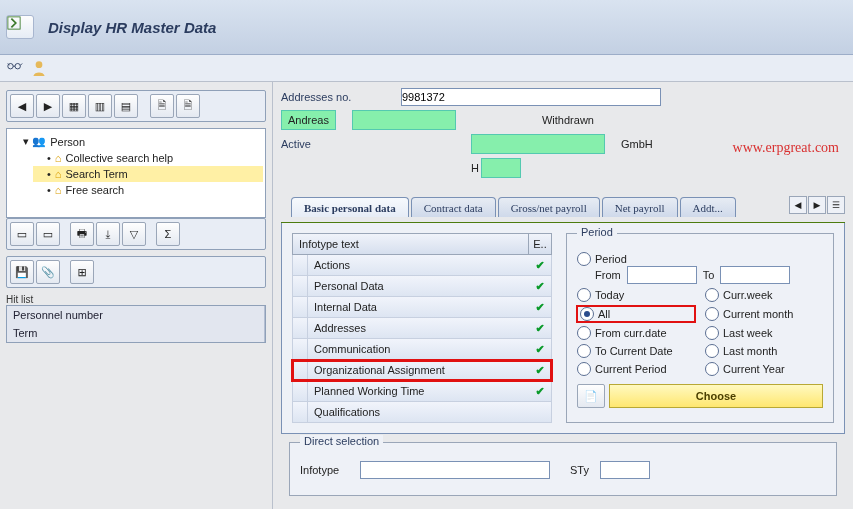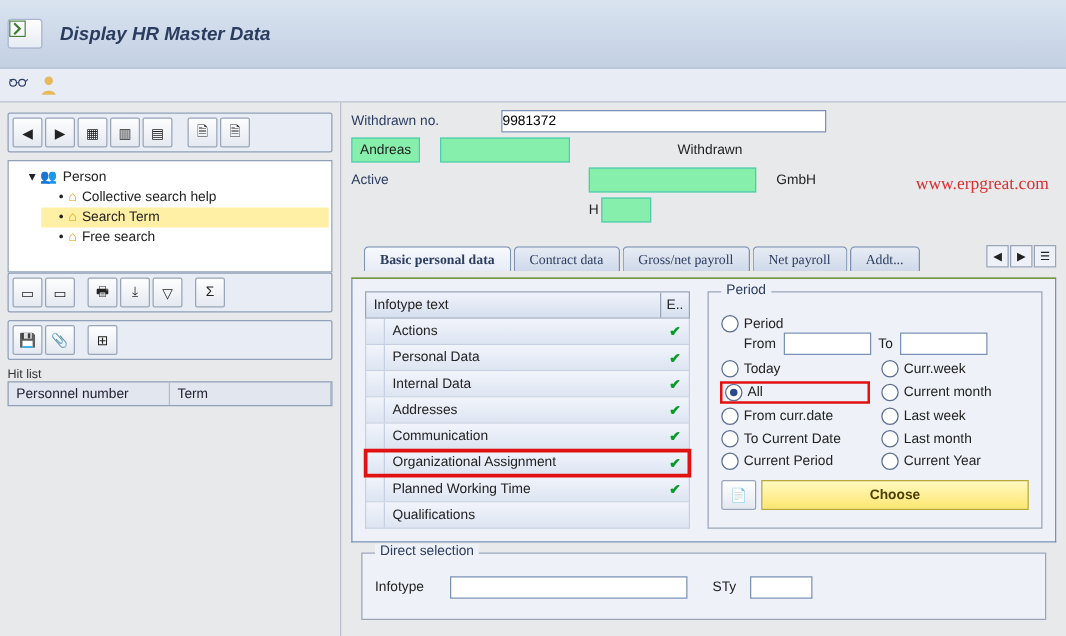--- a/index.html
+++ b/index.html
@@ -13,21 +13,21 @@
 .left{width:260px;padding:8px 6px;border-right:1px solid #b9c0cc;}
 .panel{background:#e8edf5;border:1px solid #8fa0b8;border-radius:2px;margin-bottom:6px;}
 .toolbar{display:flex;gap:2px;padding:3px;flex-wrap:wrap;}
 .tbtn{min-width:22px;height:22px;border:1px solid #9aa6b8;border-radius:2px;background:linear-gradient(#fefefe,#e4e9f1);display:flex;align-items:center;justify-content:center;cursor:pointer;}
 .findby{padding:4px 6px;font-size:11px;color:#2b3c5f;background:#fff;border:1px solid #8fa0b8;}
 .tree{background:#fff;border:1px solid #8fa0b8;padding:4px 2px;height:80px;}
 .tree .node{padding:2px 4px 2px 14px;display:flex;align-items:center;gap:4px;cursor:pointer;}
 .tree .node.sel{background:#fff0a5;}
 .tree .sub{padding-left:24px;}
 .hitlist-lbl{font-size:10px;color:#333;margin-top:6px;}
-.hitgrid{display:flex;background:#e2e6ef;border:1px solid #8fa0b8;}
+.hitgrid{display:flex;background:#e2e6ef;border:1px solid #8fa0b8;flex-direction:column;}
 .hitgrid .col{flex:1;padding:3px 6px;border-right:1px solid #b3bed2;font-size:11px;color:#223;}
 .right{flex:1;padding:6px 8px;position:relative;}
 .fieldrow{display:flex;align-items:center;margin-bottom:4px;}
 .fieldrow .lbl{width:120px;color:#2b3c5f;}
 .inp{height:18px;background:#fff;border:1px solid #7a91b5;padding:0 0;font-size:11px;box-sizing:border-box;}
 .chip{height:18px;padding:0 6px;background:#86efac;border:1px solid #54c9b0;display:inline-flex;align-items:center;margin-right:16px;}
 .status{margin-left:70px;}
 .watermark{position:absolute;right:14px;top:58px;color:#d93030;font-size:14px;font-family:Liberation Serif, serif;}
 .tabstrip{display:flex;align-items:flex-start;height:26px;margin-top:18px;border-bottom:1px solid #4d7c0f;padding-left:10px;position:relative;font-family:Liberation Serif, serif;}
 .tab{padding:4px 12px 3px;background:linear-gradient(#e7ecf4,#cfd9ea);border:1px solid #7a91b5;border-bottom:none;border-radius:4px 4px 0 0;margin-right:2px;color:#2b3c5f;cursor:pointer;position:relative;top:1px;}
@@ -138,21 +138,21 @@
 
     <div class="hitlist-lbl">Hit list</div>
     <div class="hitgrid">
       <div class="col">Personnel number</div>
       <div class="col">Term</div>
     </div>
   </div>
 
   <div class="right">
     <div class="fieldrow">
-      <div class="lbl">Withdrawn no.</div>
+      <div class="lbl">Addresses no.</div>
       <input type="text" class="inp" style="width: 260px;" value="9981372">
     </div>
     <div class="fieldrow">
       <span class="chip">Andreas</span>
       <span class="chip" style="width:90px"></span>
       <span class="status">Withdrawn</span>
     </div>
     <div class="fieldrow">
       <div class="lbl">Active</div>
       <div style="width:70px"></div>

